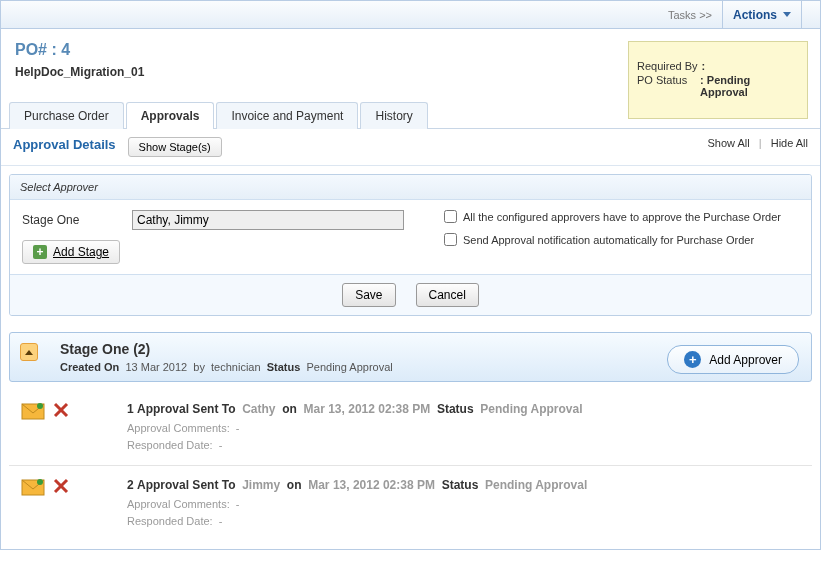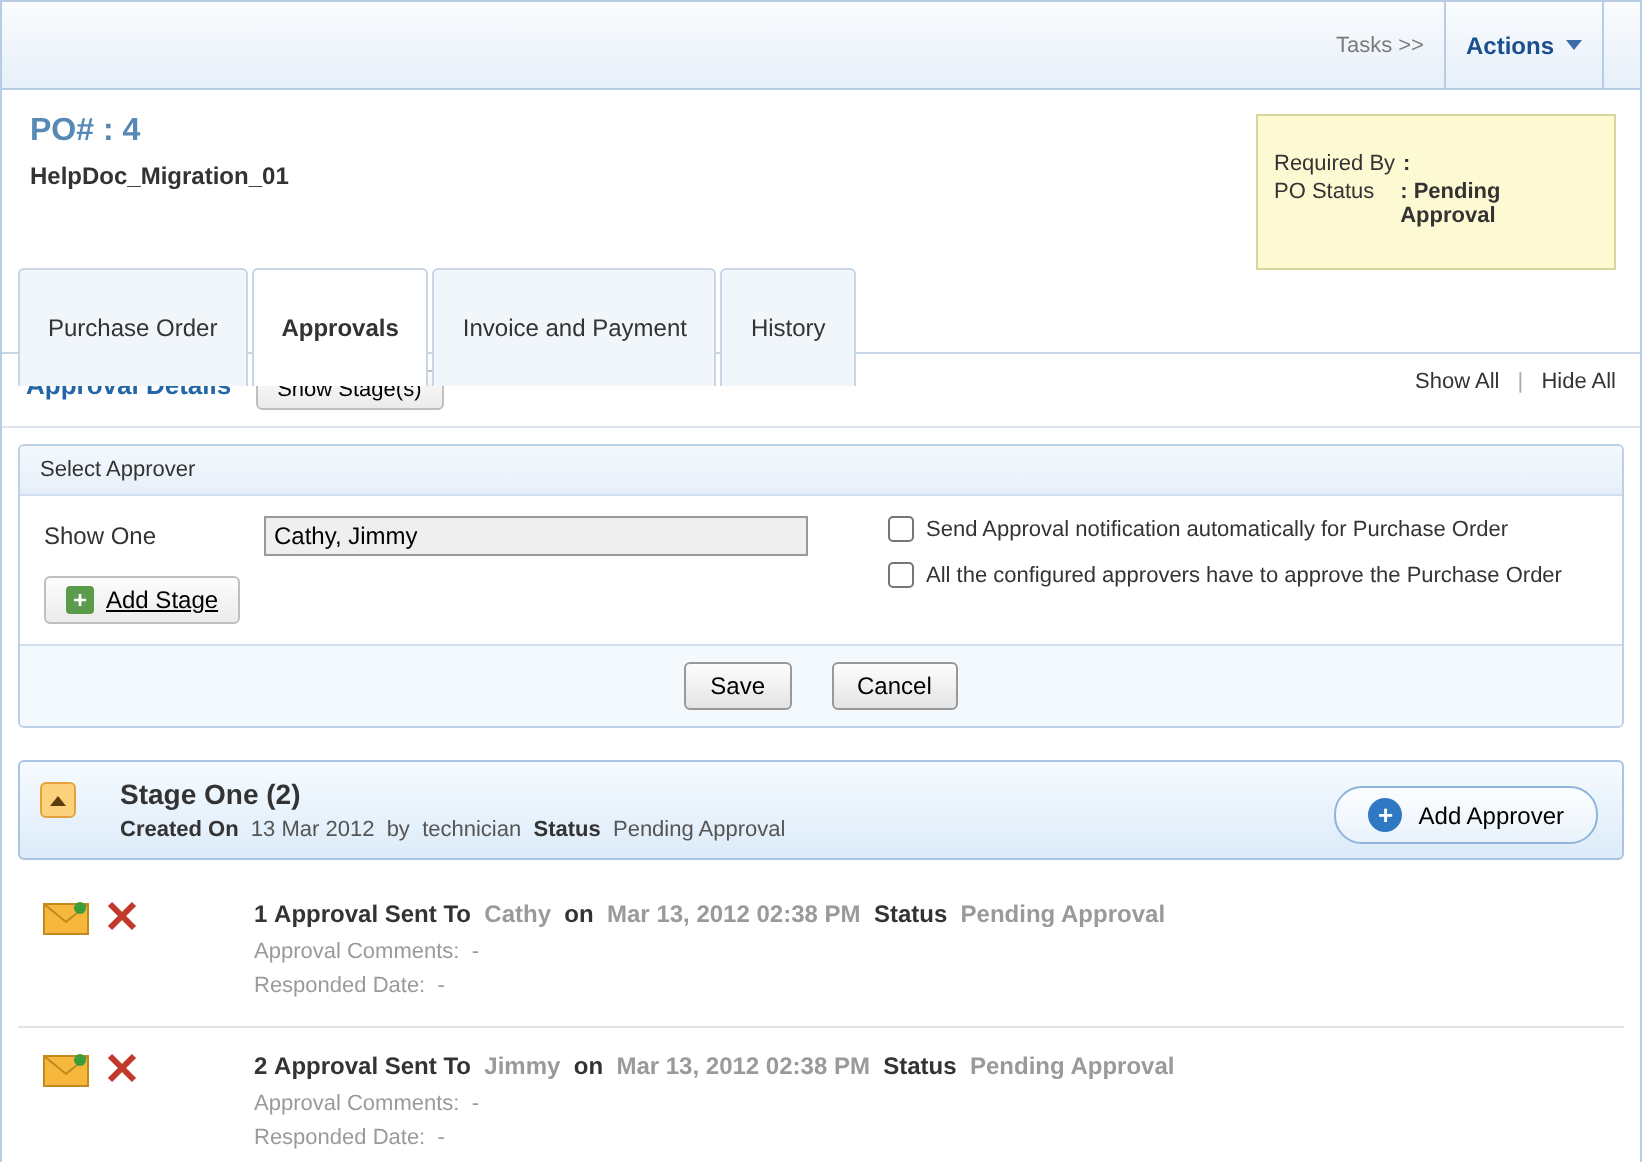--- a/index.html
+++ b/index.html
@@ -1,40 +1,40 @@
 <!DOCTYPE html>
 <html><head>
 <meta charset="utf-8">
 <style>
 * { box-sizing: border-box; margin: 0; padding: 0; }
 body { font-family: Arial, Helvetica, sans-serif; font-size: 12px; color: #333; background: #fff; width: 821px; }
 .outer-border { border: 1px solid #b8cce4; }
-.topbar { height: 44px; background: linear-gradient(#fafcfe, #e6eff8); border-bottom: 1px solid #b8cce4; display: flex; justify-content: flex-end; align-items: stretch; padding-left: 48px; }
+.topbar { height: 28px; background: linear-gradient(#fafcfe, #e6eff8); border-bottom: 1px solid #b8cce4; display: flex; justify-content: flex-end; align-items: stretch; padding-left: 48px; }
 .topbar-item { display: flex; align-items: center; padding: 0 10px; color: #7a7a7a; font-size: 11px; }
 .topbar-actions { border-left: 1px solid #b8cce4; border-right: 1px solid #b8cce4; color: #1a4e8f; font-weight: bold; cursor: pointer; display: flex; align-items: center; gap: 6px; padding: 0 10px; }
 .triangle-down { width: 0; height: 0; border-left: 4px solid transparent; border-right: 4px solid transparent; border-top: 5px solid #3a6da8; }
 .header-area { padding: 12px 14px 10px 14px; position: relative; min-height: 72px; }
 .po-title { font-size: 16px; color: #5789b6; font-weight: 600; }
 .po-subtitle { font-size: 12px; color: #333; font-weight: bold; margin-top: 6px; }
 .req-box { position: absolute; right: 12px; top: 12px; width: 180px; background: #fdf9d2; border: 1px solid #d8d69e; padding: 18px 8px; font-size: 11px; }
 .req-box .row { display: flex; gap: 4px; align-items: baseline; margin-bottom: 2px; }
 .req-box .label { color: #333; white-space: nowrap; }
 .req-box .value { font-weight: bold; }
 .tabs { display: flex; border-bottom: 1px solid #c8d6e6; padding: 0 8px; }
-.tab { padding: 22px 14px; border: 1px solid #c8d6e6; border-bottom: none; margin-right: 2px; background: #f1f6fb; border-radius: 3px 3px 0 0; font-size: 12px; cursor: pointer; position: relative; top: 17px; }
+.tab { padding: 6px 14px; border: 1px solid #c8d6e6; border-bottom: none; margin-right: 2px; background: #f1f6fb; border-radius: 3px 3px 0 0; font-size: 12px; cursor: pointer; position: relative; top: 1px; }
 .tab.active { background: #fff; font-weight: bold; }
 .subheader { display: flex; padding: 8px 12px; border-bottom: 1px solid #dce6f1; }
 .approval-details { color: #2366a8; font-weight: bold; font-size: 13px; }
 .show-stage-btn { margin-left: 12px; padding: 3px 10px; border: 1px solid #bfbfbf; border-radius: 3px; background: linear-gradient(#fdfdfd, #ebebeb); font-size: 11px; cursor: pointer; }
 .subheader-right { margin-left: auto; font-size: 11px; color: #333; }
 .subheader-right a { color: #333; text-decoration: none; cursor: pointer; }
 .subheader-right .sep { color: #aaa; margin: 0 6px; }
 .form-wrap { padding: 8px; }
 .form-box { border: 1px solid #bcd0e6; border-radius: 3px; overflow: hidden; }
-.form-title { background: linear-gradient(#f4f9fe, #e6eff8); padding: 6px 10px; border-bottom: 1px solid #cfdff0; font-size: 11px; }
+.form-title { background: linear-gradient(#f4f9fe, #e6eff8); padding: 6px 10px; border-bottom: 1px solid #cfdff0; font-size: 11px; font-style: italic; }
 .form-body { padding: 10px 12px; display: flex; gap: 40px; }
 .form-col-left { flex: 0 0 380px; }
 .form-col-right { flex: 1; }
 .form-row { display: flex; align-items: center; margin-bottom: 10px; }
 .form-row .lbl { width: 110px; font-size: 12px; }
 .form-row input[type="text"] { width: 272px; height: 20px; border: 1px solid #999; background: #efefef; padding: 2px 4px; font-size: 12px; }
 .add-stage-btn { display: inline-flex; align-items: center; gap: 6px; padding: 4px 10px; border: 1px solid #bfbfbf; border-radius: 3px; background: linear-gradient(#fdfdfd, #ebebeb); font-size: 12px; cursor: pointer; }
 .add-stage-btn .icon { width: 14px; height: 14px; background: #5a9c4a; border-radius: 2px; display: flex; align-items: center; justify-content: center; color: #fff; font-weight: bold; font-size: 12px; line-height: 1; }
 .add-stage-btn .txt { text-decoration: underline; }
 .chk-row { display: flex; align-items: center; gap: 6px; margin-bottom: 10px; font-size: 11px; }
@@ -117,36 +117,36 @@
       <a>Hide All</a>
     </div>
   </div>
 
   <div class="form-wrap">
     <div class="form-box">
       <div class="form-title">Select Approver</div>
       <div class="form-body">
         <div class="form-col-left">
           <div class="form-row">
-            <span class="lbl">Show One</span>
+            <span class="lbl">Stage One</span>
             <input type="text" readonly="" value="Cathy, Jimmy" style="">
           </div>
           <button class="add-stage-btn">
             <span class="icon">+</span>
             <span class="txt">Add Stage</span>
           </button>
         </div>
         <div class="form-col-right">
           <div class="chk-row">
             <input type="checkbox" style="">
-            <span>Send Approval notification automatically for Purchase Order</span>
+            <span>All the configured approvers have to approve the Purchase Order</span>
           </div>
           <div class="chk-row">
             <input type="checkbox" style="">
-            <span>All the configured approvers have to approve the Purchase Order</span>
+            <span>Send Approval notification automatically for Purchase Order</span>
           </div>
         </div>
       </div>
       <div class="action-row">
         <button class="std-btn">Save</button>
         <button class="std-btn">Cancel</button>
       </div>
     </div>
   </div>
 

